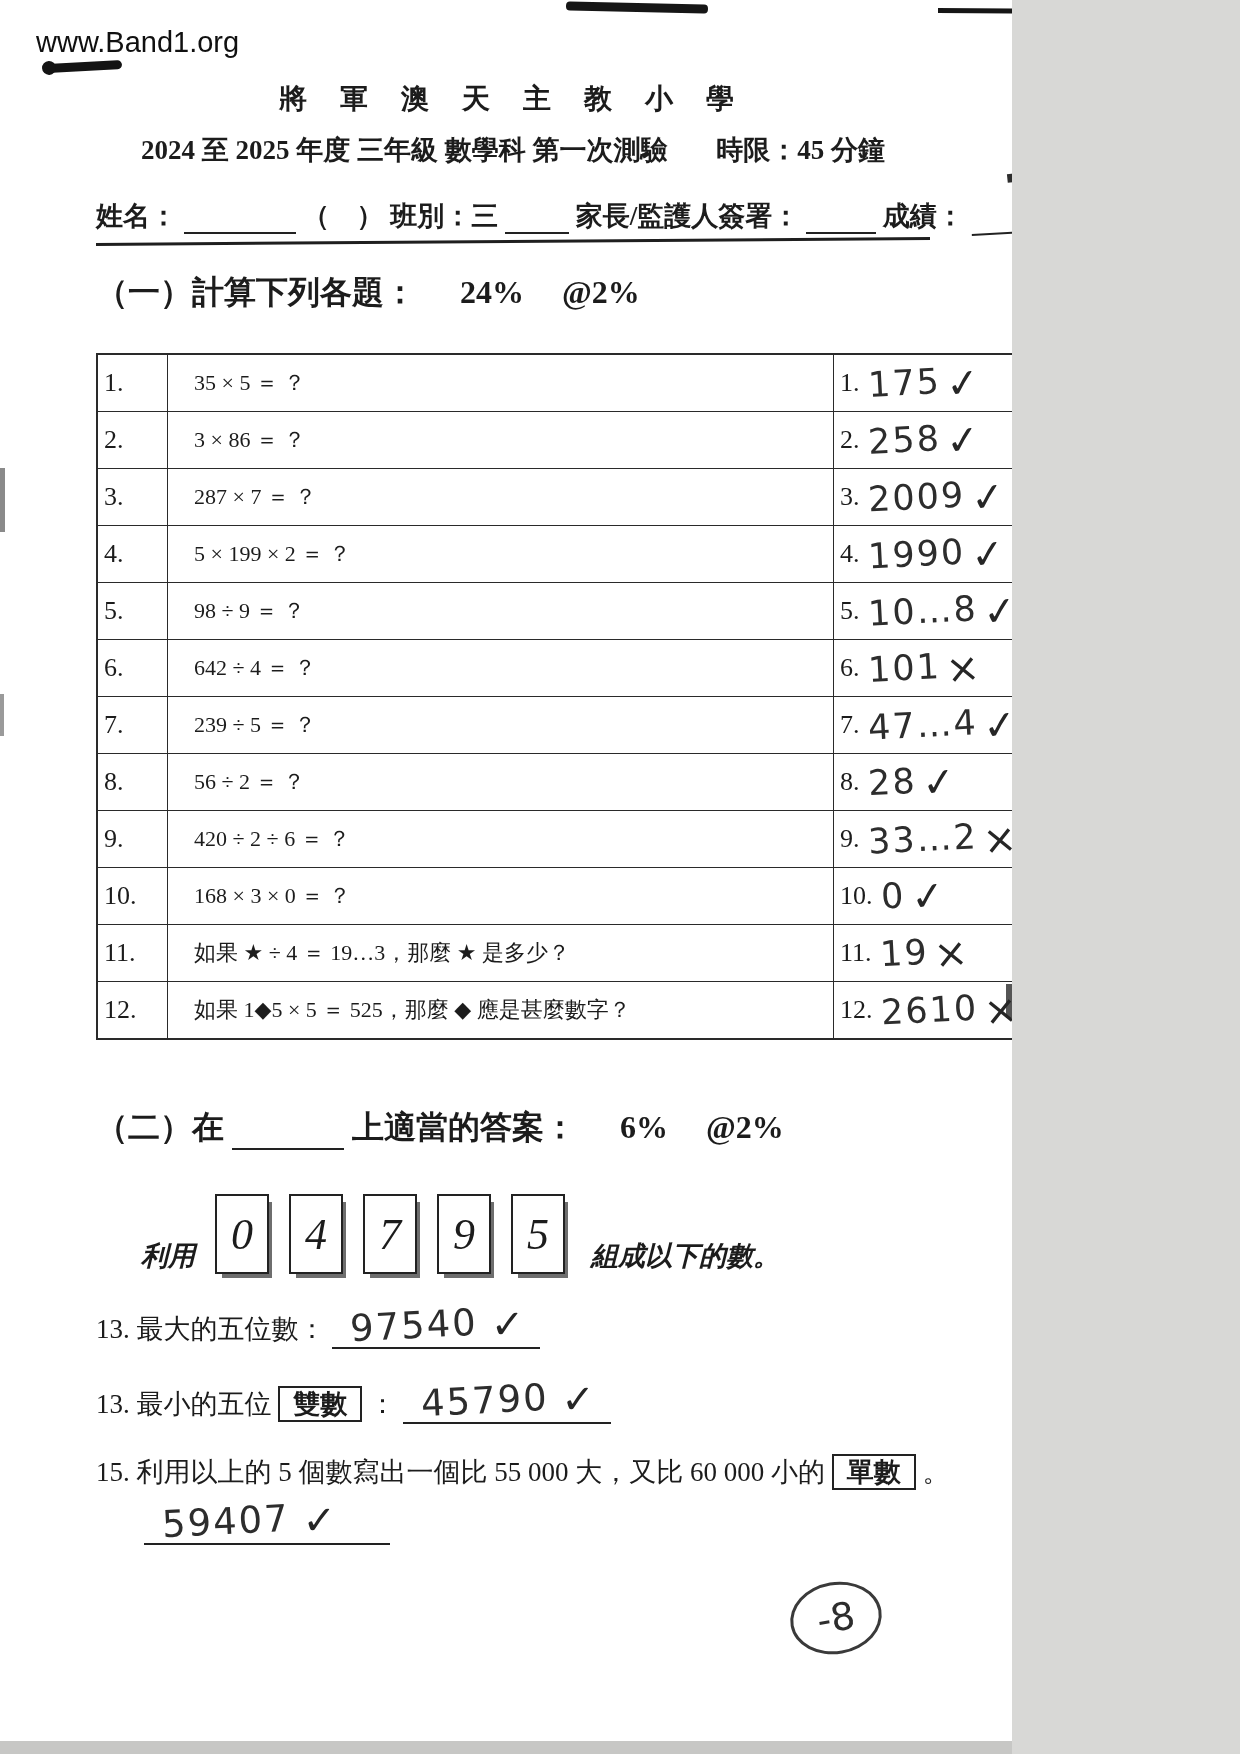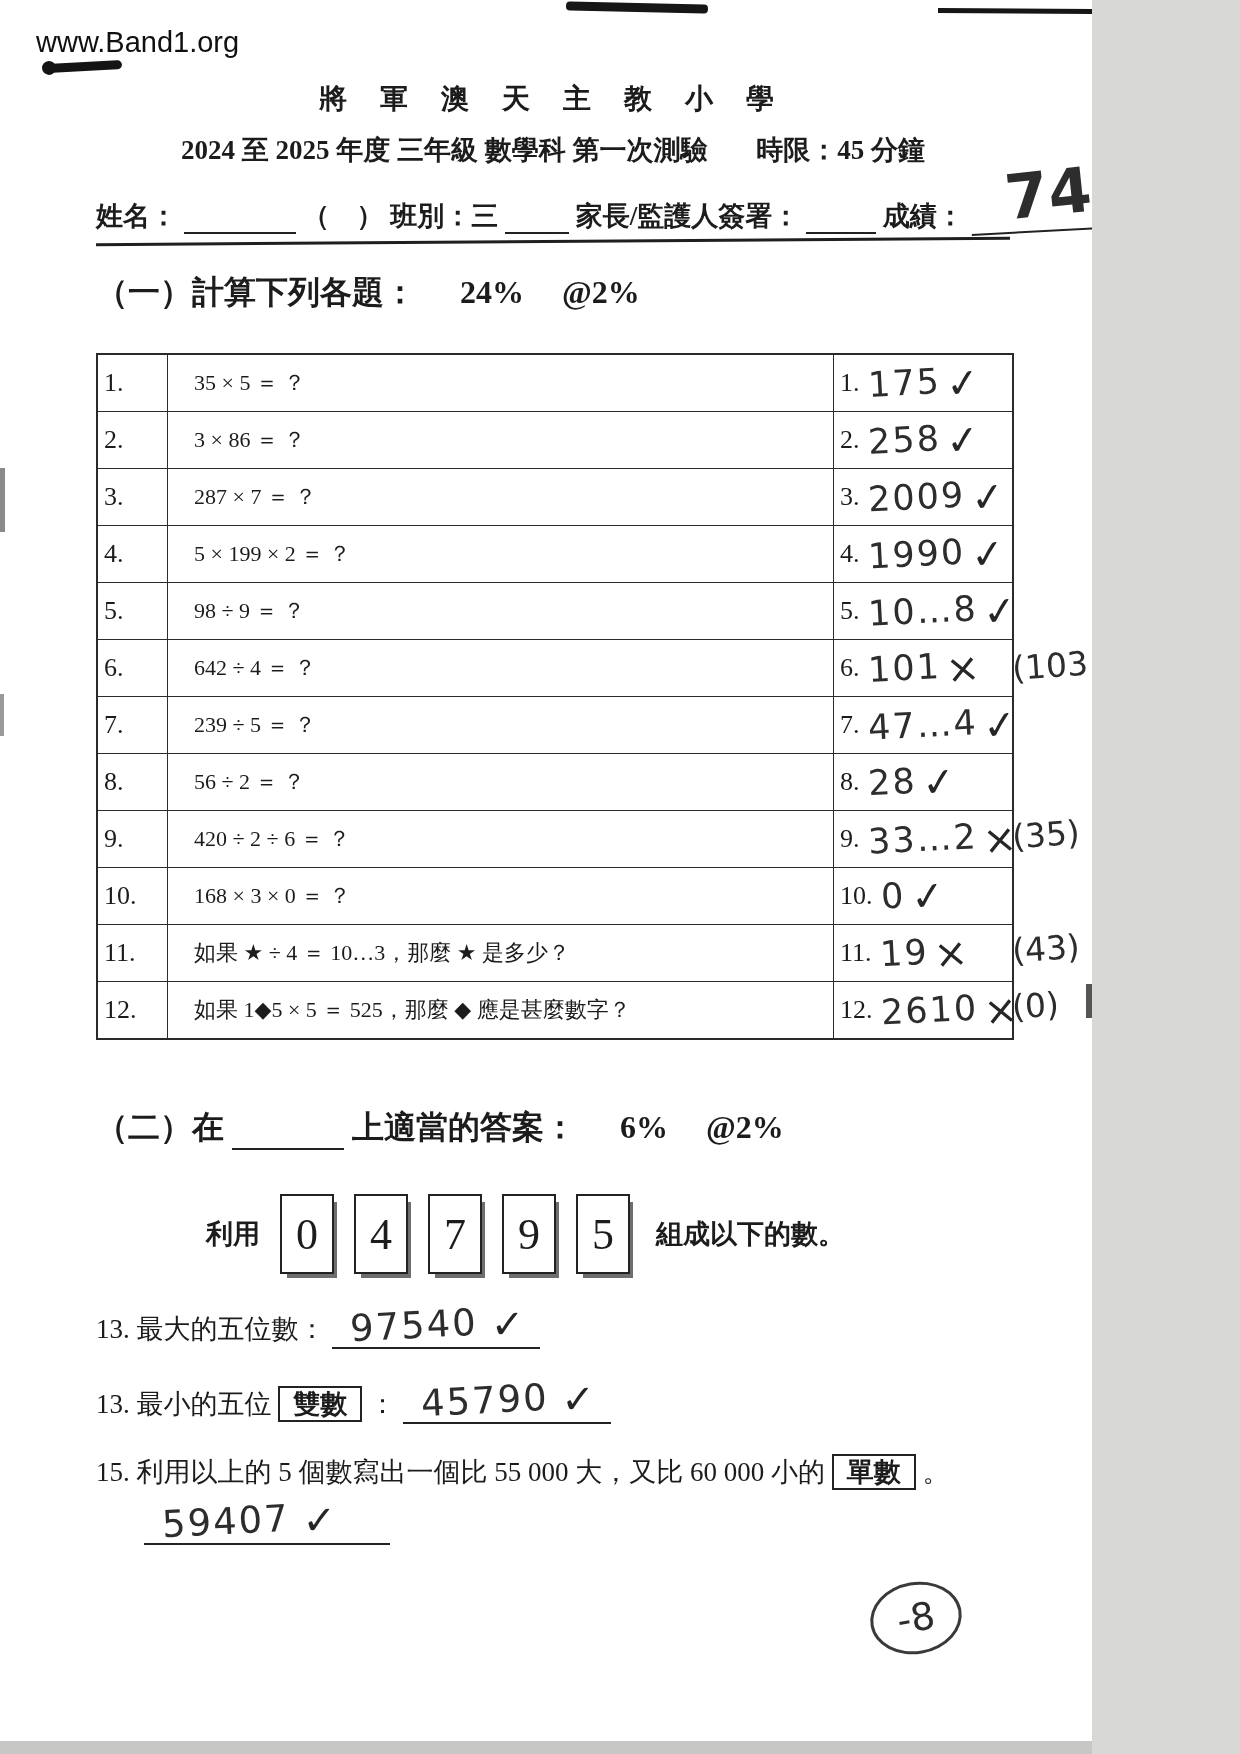--- a/index.html
+++ b/index.html
@@ -1,16 +1,16 @@
 <!DOCTYPE html>
 <html><head>
 <meta charset="utf-8">
 <style>
   html,body{margin:0;padding:0;background:#d8d8d6;}
-  .page{position:relative;width:1092px;height:1754px;background:#ffffff;overflow:hidden;
+  .page{position:relative;width:1012px;height:1754px;background:#ffffff;overflow:hidden;
         font-family:"Liberation Serif","DejaVu Serif","DejaVu Sans",serif;color:#1c1c1c;}
   .content{padding:0 82px 0 96px;}
 
   
   .art{position:absolute;background:#161616;}
   .art-top1{top:3px;left:566px;width:142px;height:9px;transform:rotate(1.2deg);border-radius:4px;}
   .art-top2{top:9px;left:938px;width:302px;height:5px;transform:rotate(.4deg);}
   .art-left1{top:468px;left:0;width:5px;height:64px;background:#8a8a8a;}
   .art-left2{top:694px;left:0;width:4px;height:42px;background:#9a9a9a;}
   .art-right1{top:984px;right:0;width:6px;height:34px;background:#555;}
@@ -47,21 +47,21 @@
   .c-a{width:178px;flex:0 0 178px;height:100%;display:flex;align-items:center;
        padding-left:6px;box-sizing:border-box;position:relative;overflow:visible;font-size:26px;}
 
   .hand{font-family:"DejaVu Sans",sans-serif;color:#2d2d2d;display:inline-block;}
   .ansval{font-size:35px;margin-left:8px;transform:rotate(-3deg);letter-spacing:2px;white-space:nowrap;}
   .mark{font-family:"DejaVu Sans",sans-serif;font-size:40px;color:#262626;margin-left:6px;line-height:1;
         transform:rotate(-6deg);}
   .corr{position:absolute;left:100%;top:4px;font-size:33px;white-space:nowrap;transform:rotate(-4deg);}
 
   .sec2{margin-top:66px;}
-  .digitsline{margin-top:44px;margin-left:110px;font-size:27px;font-weight:bold;display:flex;align-items:center;}
+  .digitsline{margin-top:44px;margin-left:45px;font-size:27px;font-weight:bold;display:flex;align-items:flex-end;font-style:italic;}
   .card{width:50px;height:76px;border:2.5px solid #222;margin-left:20px;display:inline-flex;
         align-items:center;justify-content:center;font-size:44px;font-weight:normal;
         box-shadow:5px 6px 0 -2px #6e6e6e;background:#fff;}
   .card:first-of-type{margin-left:26px;}
   .compose{margin-left:26px;}
   .qline{margin-top:30px;font-size:27px;white-space:nowrap;}
   .ulwrap{display:inline-block;border-bottom:2.5px solid #222;padding:0 16px 0 10px;min-width:170px;}
   .ulwrap .ansval{font-size:37px;}
   .boxed{border:2px solid #222;padding:1px 13px;font-weight:bold;}
   .q15ans{margin-top:10px;margin-left:48px;}
@@ -225,21 +225,21 @@
         <div class="c-a">
           <span>10.</span>
           <span class="hand ansval">0</span>
           <span class="mark">✓</span>
           <span class="hand corr"></span>
         </div>
       </div>
 
       <div class="qrow">
         <div class="c-no">11.</div>
-        <div class="c-q">如果 ★ ÷ 4 ＝ 10…3，那麼 ★ 是多少？</div>
+        <div class="c-q">如果 ★ ÷ 4 ＝ 19…3，那麼 ★ 是多少？</div>
         <div class="c-a">
           <span>11.</span>
           <span class="hand ansval">19</span>
           <span class="mark">×</span>
           <span class="hand corr">(43)</span>
         </div>
       </div>
 
       <div class="qrow">
         <div class="c-no">12.</div>

